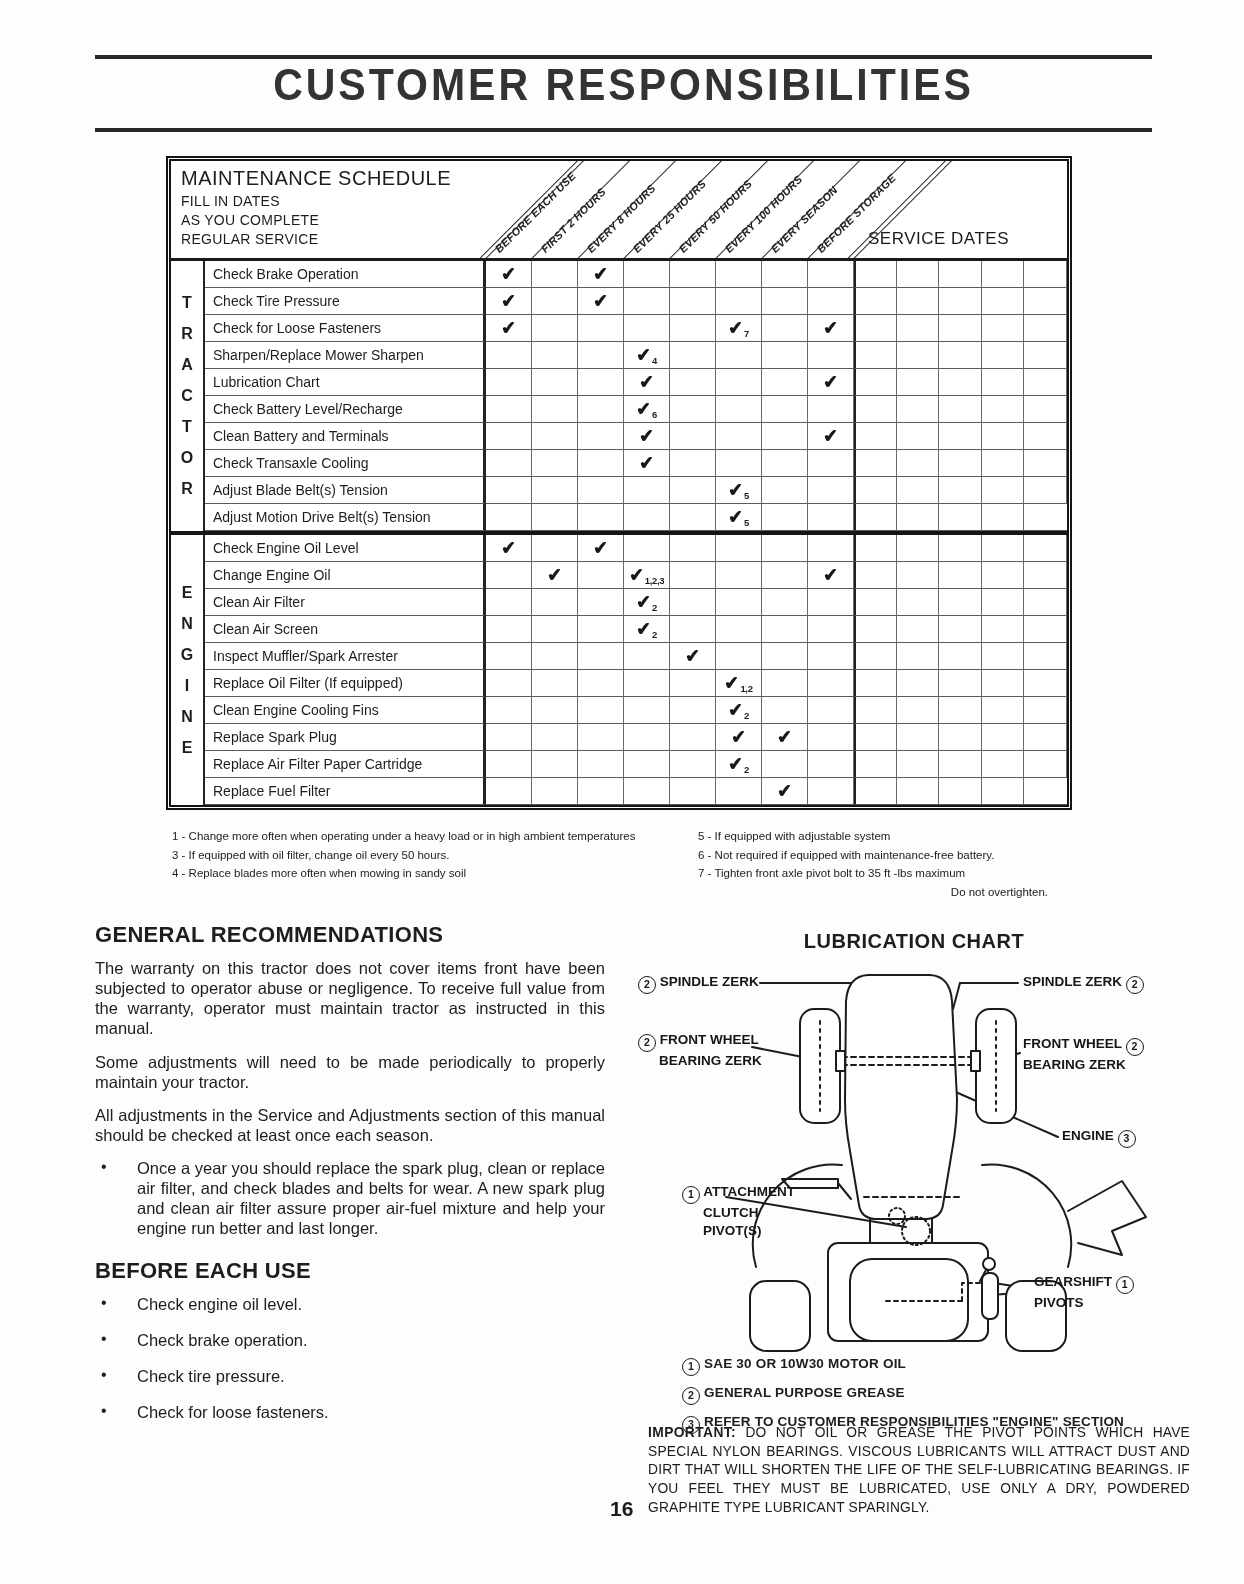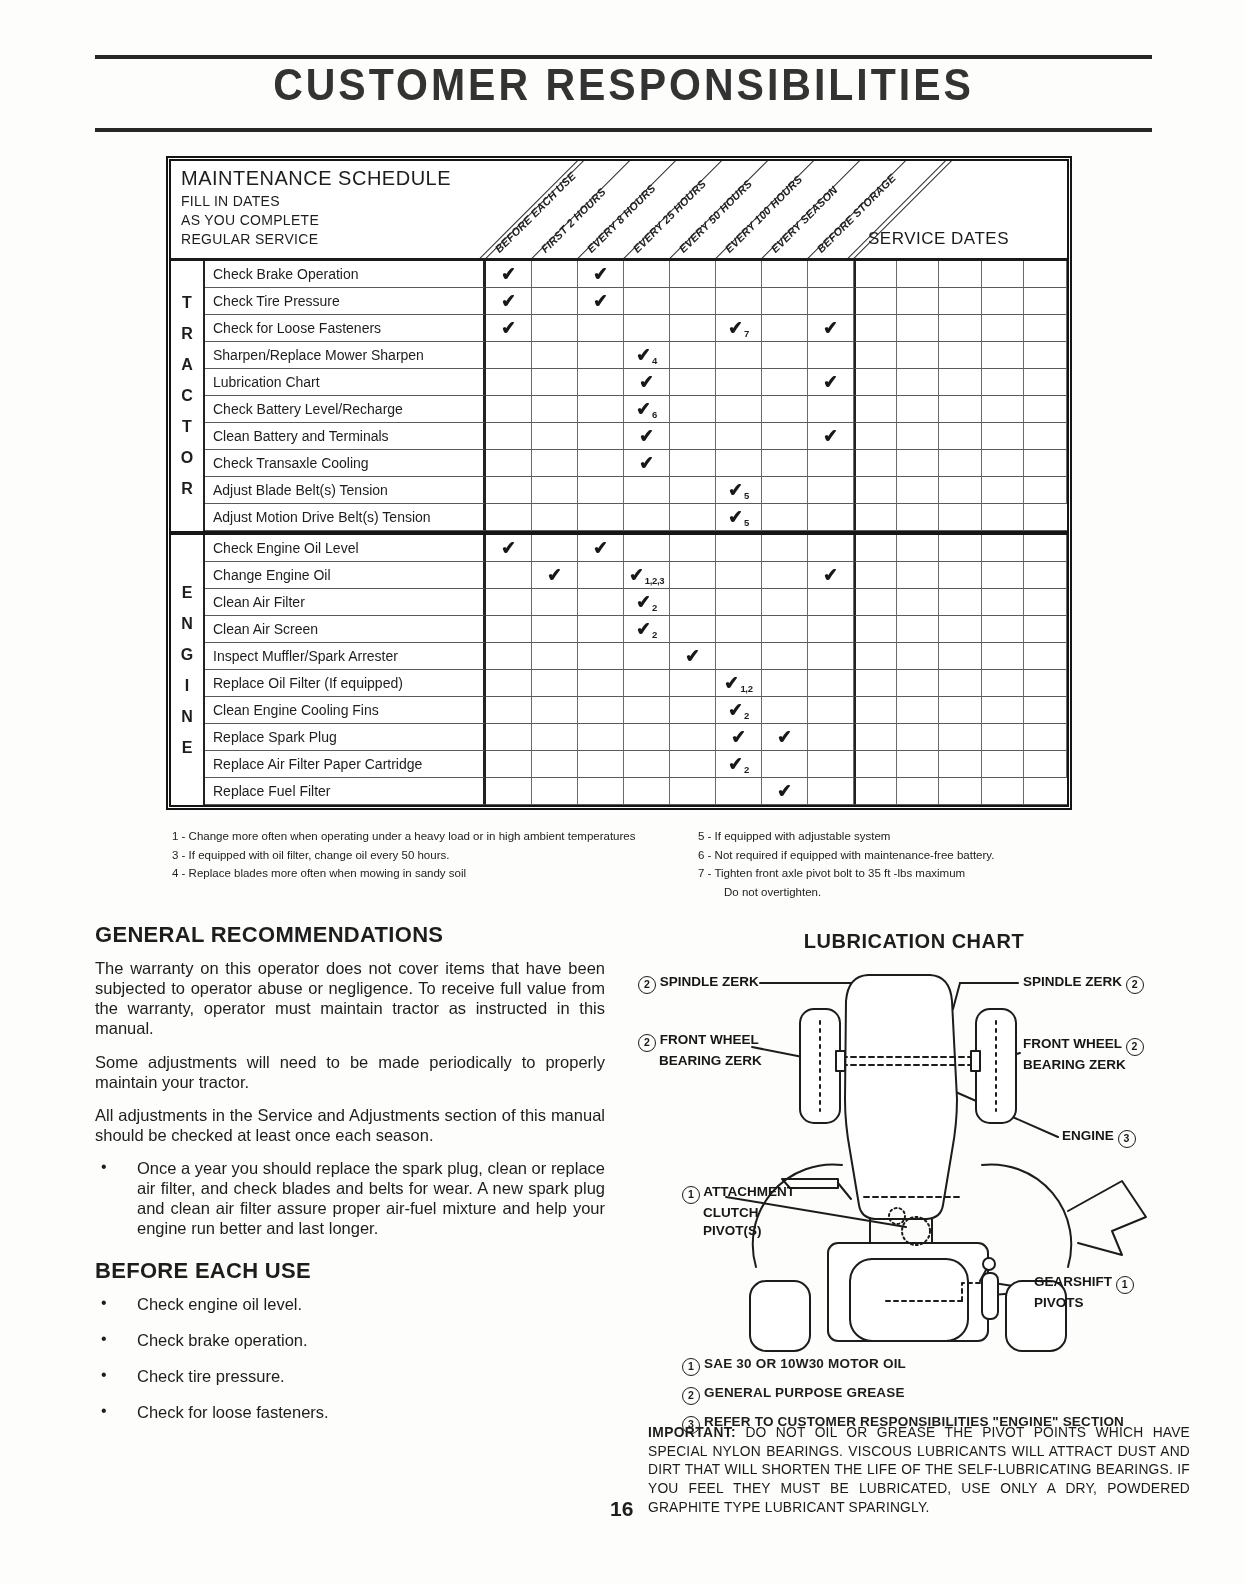--- a/index.html
+++ b/index.html
@@ -36,21 +36,21 @@
     display:flex;align-items:center;justify-content:center;}
   .cell-date-first{border-left:2px solid #222;}
   .cell-date:last-child{border-right:none;}
   .tick{font-size:18px;font-weight:bold;color:#181818;transform:rotate(-4deg);line-height:1;}
   .fnote{font-size:9.5px;font-weight:bold;margin-left:1px;margin-top:10px;letter-spacing:-0.3px;}
   
   #footnotes{position:absolute;left:172px;top:827px;width:906px;font-size:11.5px;line-height:1.62;color:#222;}
   #footnotes-left{position:absolute;left:0;top:0;width:545px;}
   #footnotes-right{position:absolute;left:526px;top:0;width:350px;}
   .fn-row{white-space:nowrap;}
-  .fn-cont{padding-left:26px;}
+  .fn-cont{padding-left:26px;text-align:right;}
   
   #general{position:absolute;left:95px;top:922px;width:510px;}
   .big-head{font-size:22px;font-weight:bold;letter-spacing:0.3px;margin-bottom:10px;}
   .para{font-size:16.5px;line-height:1.22;text-align:justify;margin-bottom:13px;}
   .bullet-row{display:flex;margin-bottom:13px;}
   .bullet-dot{width:36px;padding-left:6px;font-size:16px;}
   .bullet-text{flex:1;font-size:16.5px;line-height:1.22;text-align:justify;}
   #before-each-use{position:absolute;left:95px;top:1258px;width:510px;}
   #beu-list .bullet-row{margin-bottom:16px;}
   #beu-list .bullet-text{text-align:left;}
@@ -504,21 +504,21 @@
   <div id="footnotes-right">
       <div class="fn-row">5 - If equipped with adjustable system</div>
       <div class="fn-row">6 - Not required if equipped with maintenance-free battery.</div>
       <div class="fn-row">7 - Tighten front axle pivot bolt to 35 ft -lbs  maximum</div>
       <div class="fn-row fn-cont">Do not overtighten.</div>
     </div>
 </div>
 
 <div id="general">
   <div class="big-head">GENERAL RECOMMENDATIONS</div>
-  <div class="para">The warranty on this operator does not cover items that have been subjected to operator abuse or negligence.  To receive full value from the warranty, operator must maintain tractor as instructed in this manual.</div>
+  <div class="para">The warranty on this tractor does not cover items front have been subjected to operator abuse or negligence.  To receive full value from the warranty, operator must maintain tractor as instructed in this manual.</div>
   <div class="para">Some adjustments will need to be made periodically to properly maintain your tractor.</div>
   <div class="para">All adjustments in the Service and Adjustments section of this manual should be checked at least once each season.</div>
   <div class="bullet-row">
     <span class="bullet-dot">•</span>
     <span class="bullet-text">Once a year you should replace the spark plug, clean or replace air filter, and check blades and belts for wear.  A new spark plug and clean air filter assure proper air-fuel mixture and help your engine run better and last longer.</span>
   </div>
 </div>
 
 <div id="before-each-use">
   <div class="big-head">BEFORE EACH USE</div>

